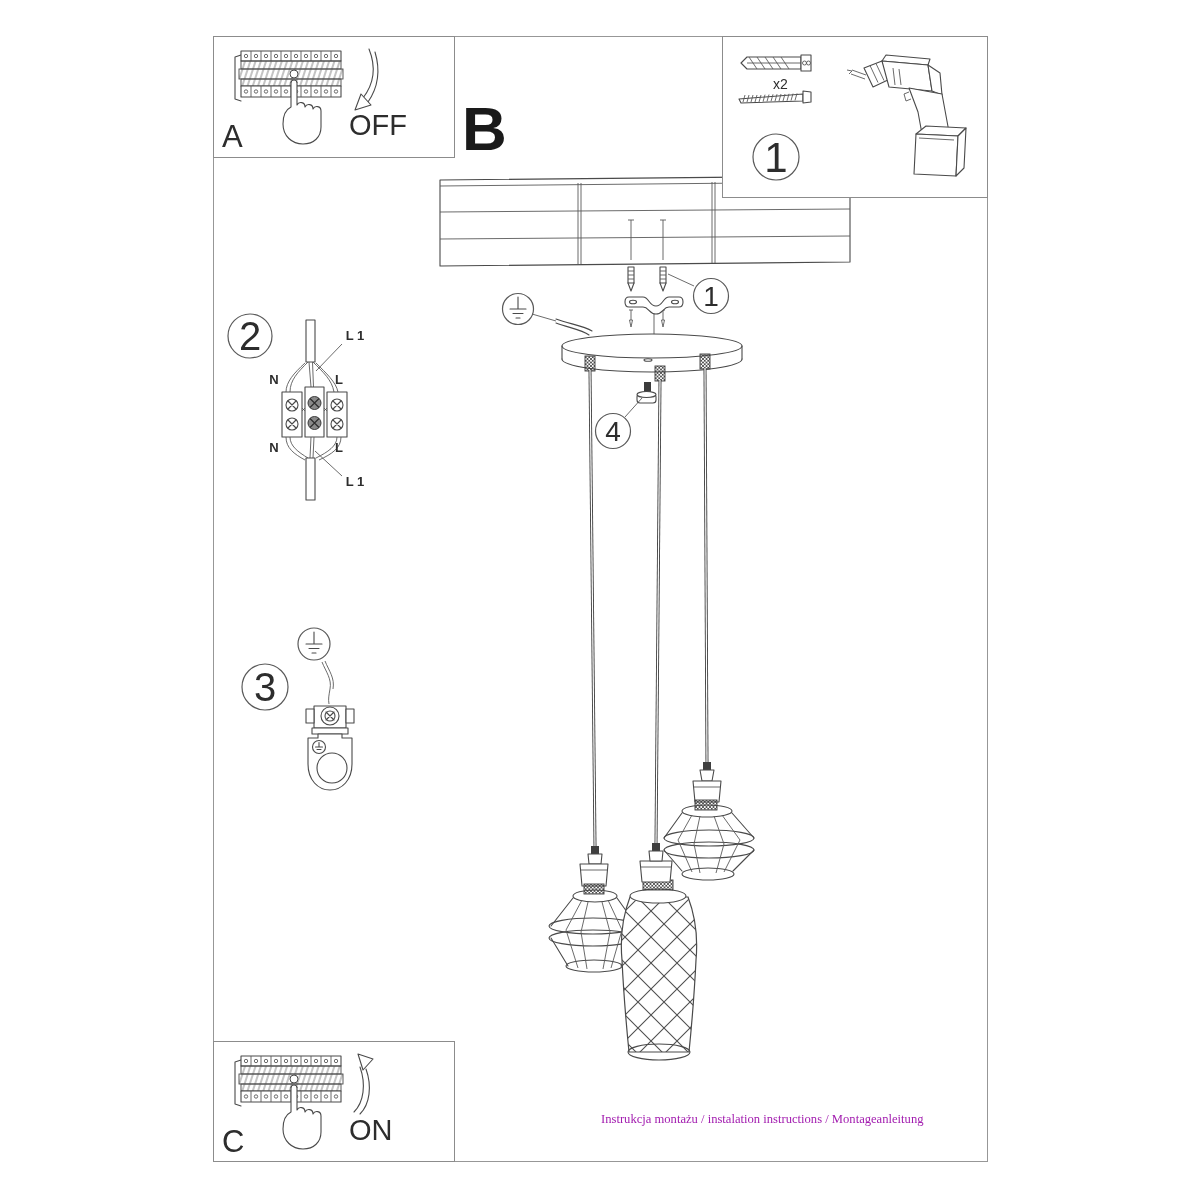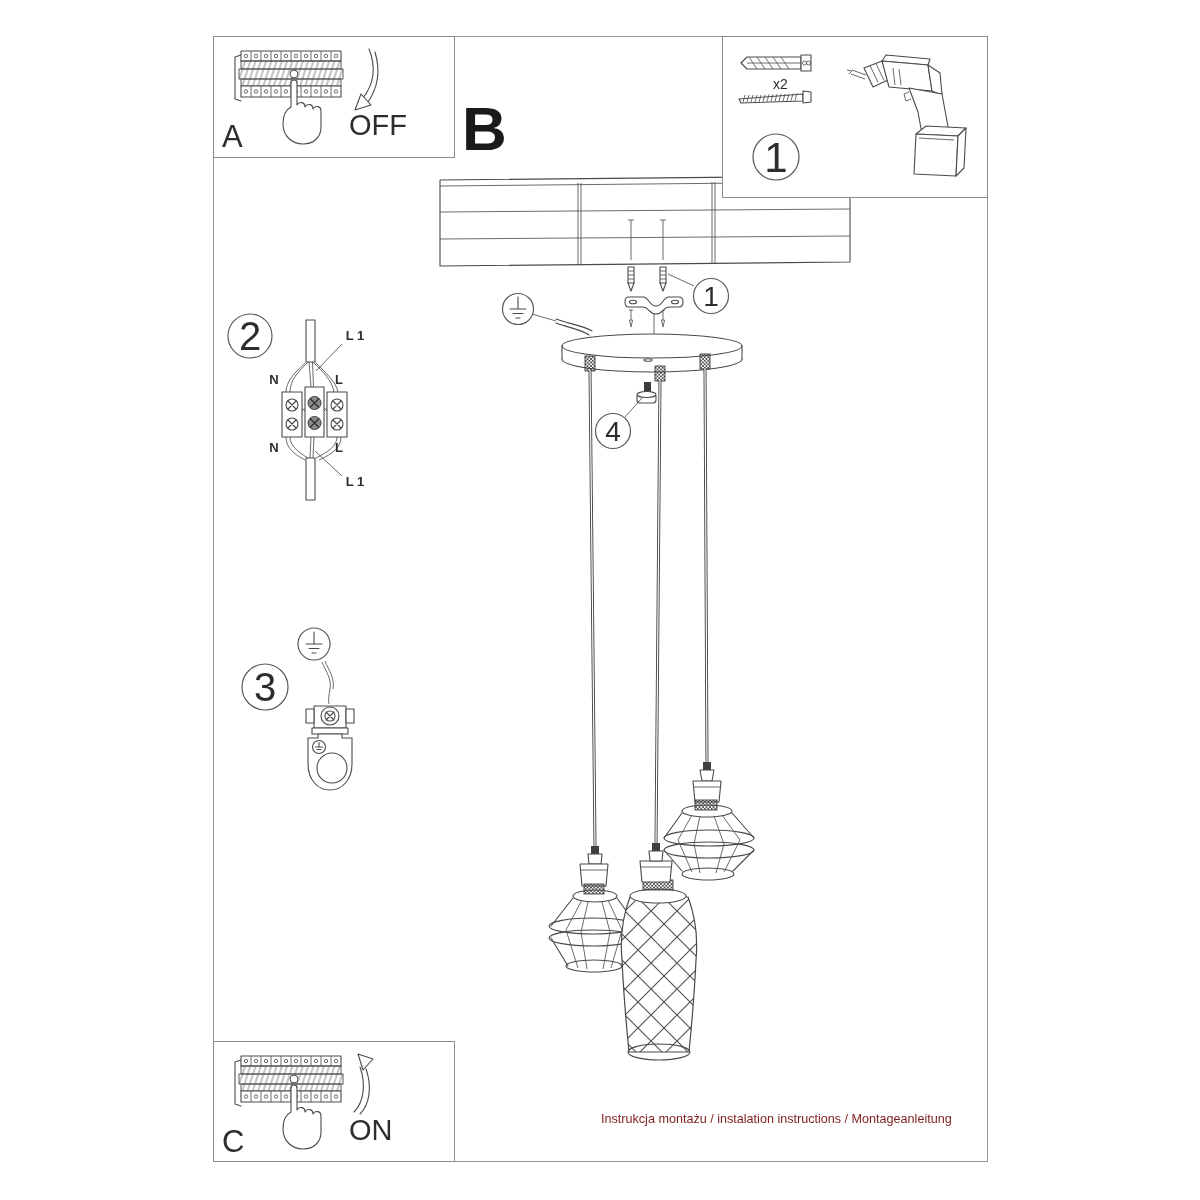--- a/index.html
+++ b/index.html
@@ -5,21 +5,21 @@
   html,body{margin:0;padding:0;background:#fff;}
   #page{position:relative;width:1200px;height:1200px;background:#ffffff;
         font-family:"Liberation Sans",sans-serif;color:#1a1a1a;overflow:hidden;}
   .abs{position:absolute;}
   .panel{position:absolute;background:#ffffff;border:1px solid #8c8c8c;box-sizing:border-box;z-index:4;}
   #outer-frame{position:absolute;left:213px;top:36px;width:775px;height:1126px;
                border:1px solid #979797;box-sizing:border-box;background:transparent;z-index:3;pointer-events:none;}
   #letter-b{position:absolute;left:462px;top:98px;font-size:62px;font-weight:700;
             line-height:1;z-index:5;letter-spacing:0;}
   #footer{position:absolute;left:601px;top:1110px;z-index:5;font-size:12.6px;
-          line-height:18px;color:#7f1d1d;white-space:nowrap;}
+          line-height:18px;color:#a21caf;white-space:nowrap;font-family:Liberation Serif, serif;}
   svg{display:block;}
   svg text{font-family:"Liberation Sans",sans-serif;fill:#2d2d2d;}
   .ln{stroke:#4a4a4a;stroke-width:1.1;fill:none;stroke-linecap:round;stroke-linejoin:round;}
   .lnw{stroke:#4a4a4a;stroke-width:1.1;fill:#fff;stroke-linejoin:round;}
   .thin{stroke:#5a5a5a;stroke-width:0.9;fill:none;}
   .callout{stroke:#5a5a5a;stroke-width:1.2;fill:#fff;}
 </style>
 </head>
 <body>
 

